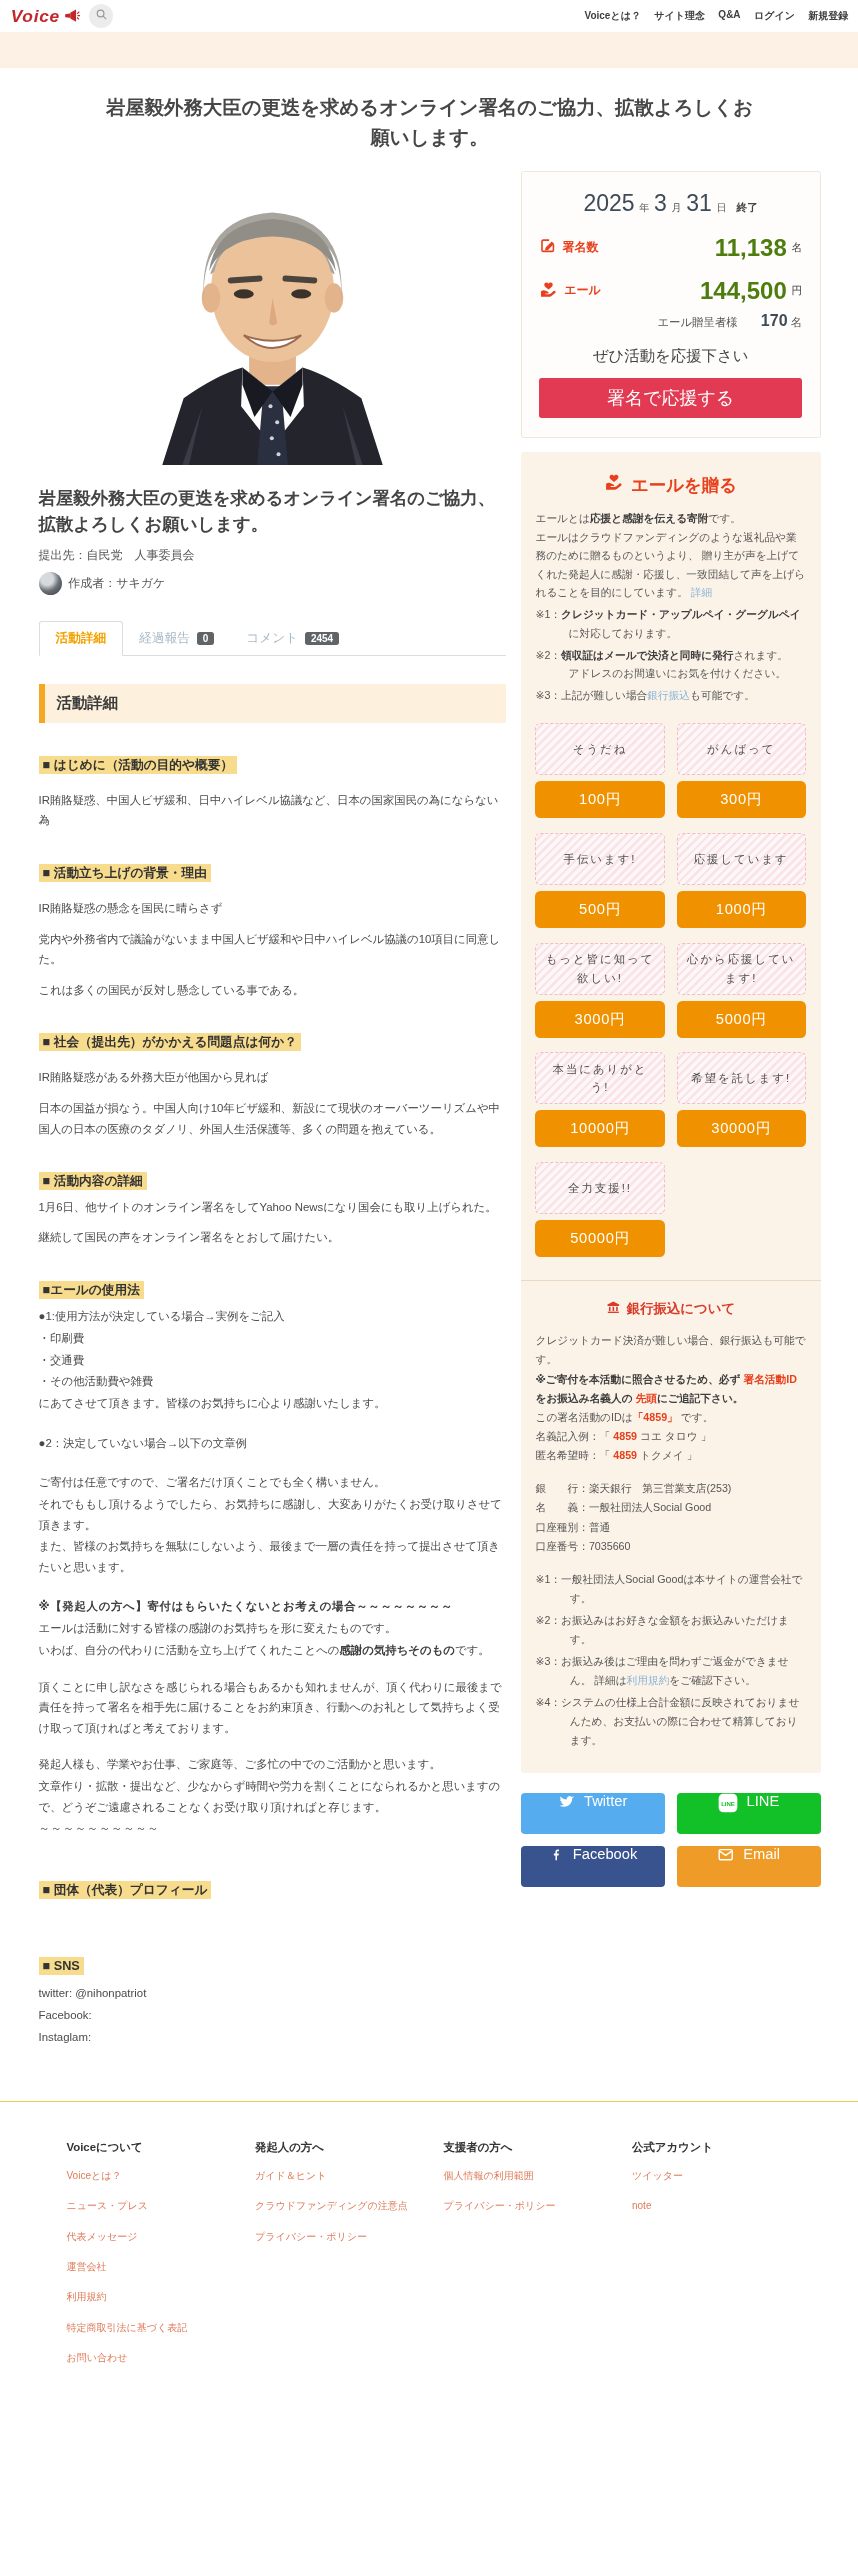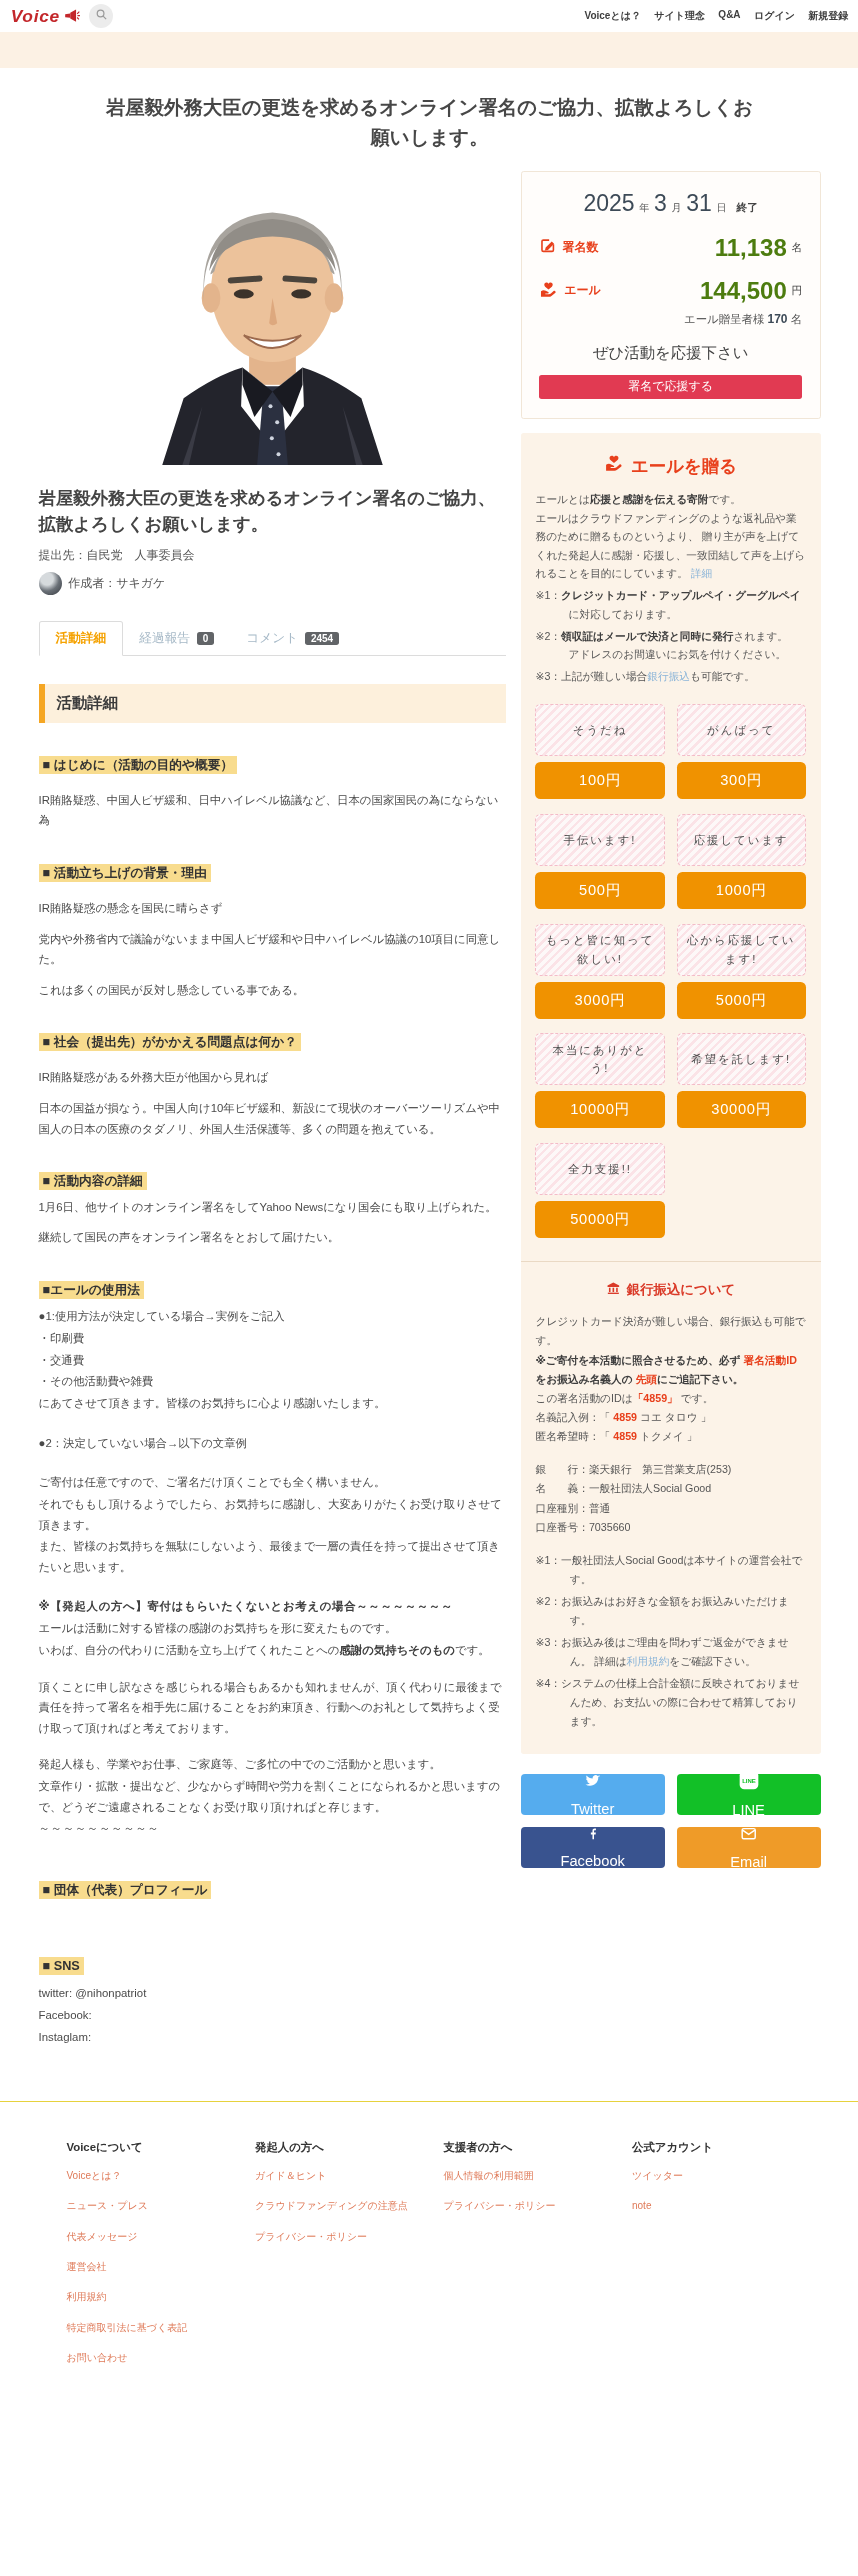--- a/index.html
+++ b/index.html
@@ -60,24 +60,24 @@
   .stats-card { background: #fffdfb; border: 0.7px solid #f1e6d7; border-radius: 2.7px; padding: 17.4px 17.4px 19px; }
   .date-line { text-align: center; color: #3d4a57; }
   .date-num { font-size: 23px; font-weight: normal; }
   .date-label { font-size: 10px; color: #555; margin: 0 4.7px; }
   .date-end { font-size: 10.7px; font-weight: bold; color: #444; margin-left: 5.3px; }
   .stat-row { display: flex; align-items: center; margin-top: 19px; }
   .stat-label { color: #e8401c; font-weight: bold; font-size: 12px; display: flex; align-items: center; gap: 6px; }
   .stat-value { margin-left: auto; font-size: 24px; font-weight: bold; color: #4d7c0f; line-height: 1; text-align: center; }
   .stat-unit { font-size: 10.7px; color: #444; margin-left: 4.7px; }
   .donors { text-align: right; font-size: 11.4px; color: #555; margin-top: 9.4px; }
-  .donors b { font-size: 12px; color: #3d4a57; }
+  .donors b { font-size: 16px; color: #3d4a57; margin-left: 20px; }
   .cta { text-align: center; font-size: 15.4px; color: #444; margin-top: 16px; }
-  .sign-btn { margin-top: 10.7px; width: 100%; background: #e13a52; color: #fff; font-size: 12px;
-    border: none; border-radius: 2.7px; height: 24px; cursor: pointer; font-family: inherit; }
+  .sign-btn { margin-top: 10.7px; width: 100%; background: #e13a52; color: #fff; font-size: 18px;
+    border: none; border-radius: 2.7px; height: 40px; cursor: pointer; font-family: inherit; }
 
   
   .yell-card { background: #fcf3e8; border-radius: 2.7px; margin-top: 14.7px; padding: 20px 14.7px 23px; }
   .yell-head { display: flex; justify-content: center; align-items: center; gap: 6.7px;
     color: #e8401c; font-size: 17.4px; font-weight: bold; }
   .yell-card .txt { font-size: 10.7px; color: #555; line-height: 1.72; margin-top: 12px; }
   .note { padding-left: 3.1em; text-indent: -3.1em; margin-top: 4px; font-size: 10.7px; color: #555; line-height: 1.7; }
   .link { color: #8ab4d8; }
   .amounts { display: grid; grid-template-columns: 1fr 1fr; gap: 14.7px 12px; margin-top: 19px; }
   .amt-label { border: 1.3px dashed #f3bcc8; border-radius: 5.3px; min-height: 52px;
@@ -90,22 +90,22 @@
   .bank-head { display: flex; justify-content: center; align-items: center; gap: 6px;
     color: #da3a28; font-size: 13.4px; font-weight: bold; margin-top: 19px; }
   .bank-block { margin-top: 13.4px; font-size: 10.7px; color: #555; line-height: 1.78; }
   .red { color: #e8401c; font-weight: bold; }
   .bank-rows { margin-top: 14.7px; }
   .bank-note { padding-left: 3.2em; text-indent: -3.2em; margin-top: 2.7px; }
   .bank-notes { margin-top: 14.7px; }
 
   
   .share-grid { display: grid; grid-template-columns: 1fr 1fr; gap: 12px; margin-top: 20px; }
-  .share-btn { height: 41px; border-radius: 4px; display: flex; align-items: center; justify-content: center;
-    gap: 8.7px; color: #fff; font-size: 14.7px; flex-direction: column; }
+  .share-btn { height: 41px; border-radius: 4px; display: flex; align-items: flex-start; justify-content: center;
+    gap: 8.7px; color: #fff; font-size: 14.7px; }
   .share-btn.tw { background: #55acee; }
   .share-btn.ln { background: #12c027; }
   .share-btn.fb { background: #39538f; }
   .share-btn.em { background: #ef9b28; }
 
   
   .footer { margin-top: 53px; border-top: 1.3px solid #e6d23e; padding: 23px 0 40px; }
   .footer-grid { width: 782px; margin: 0 auto; display: grid; grid-template-columns: repeat(4, 1fr); padding-left: 28px; }
   .fcol h4 { font-size: 11.4px; color: #333; margin: 14.7px 0 10.7px; }
   .fcol a { display: block; font-size: 10px; color: #df7a58; margin-bottom: 11.4px; line-height: 1.9; }

